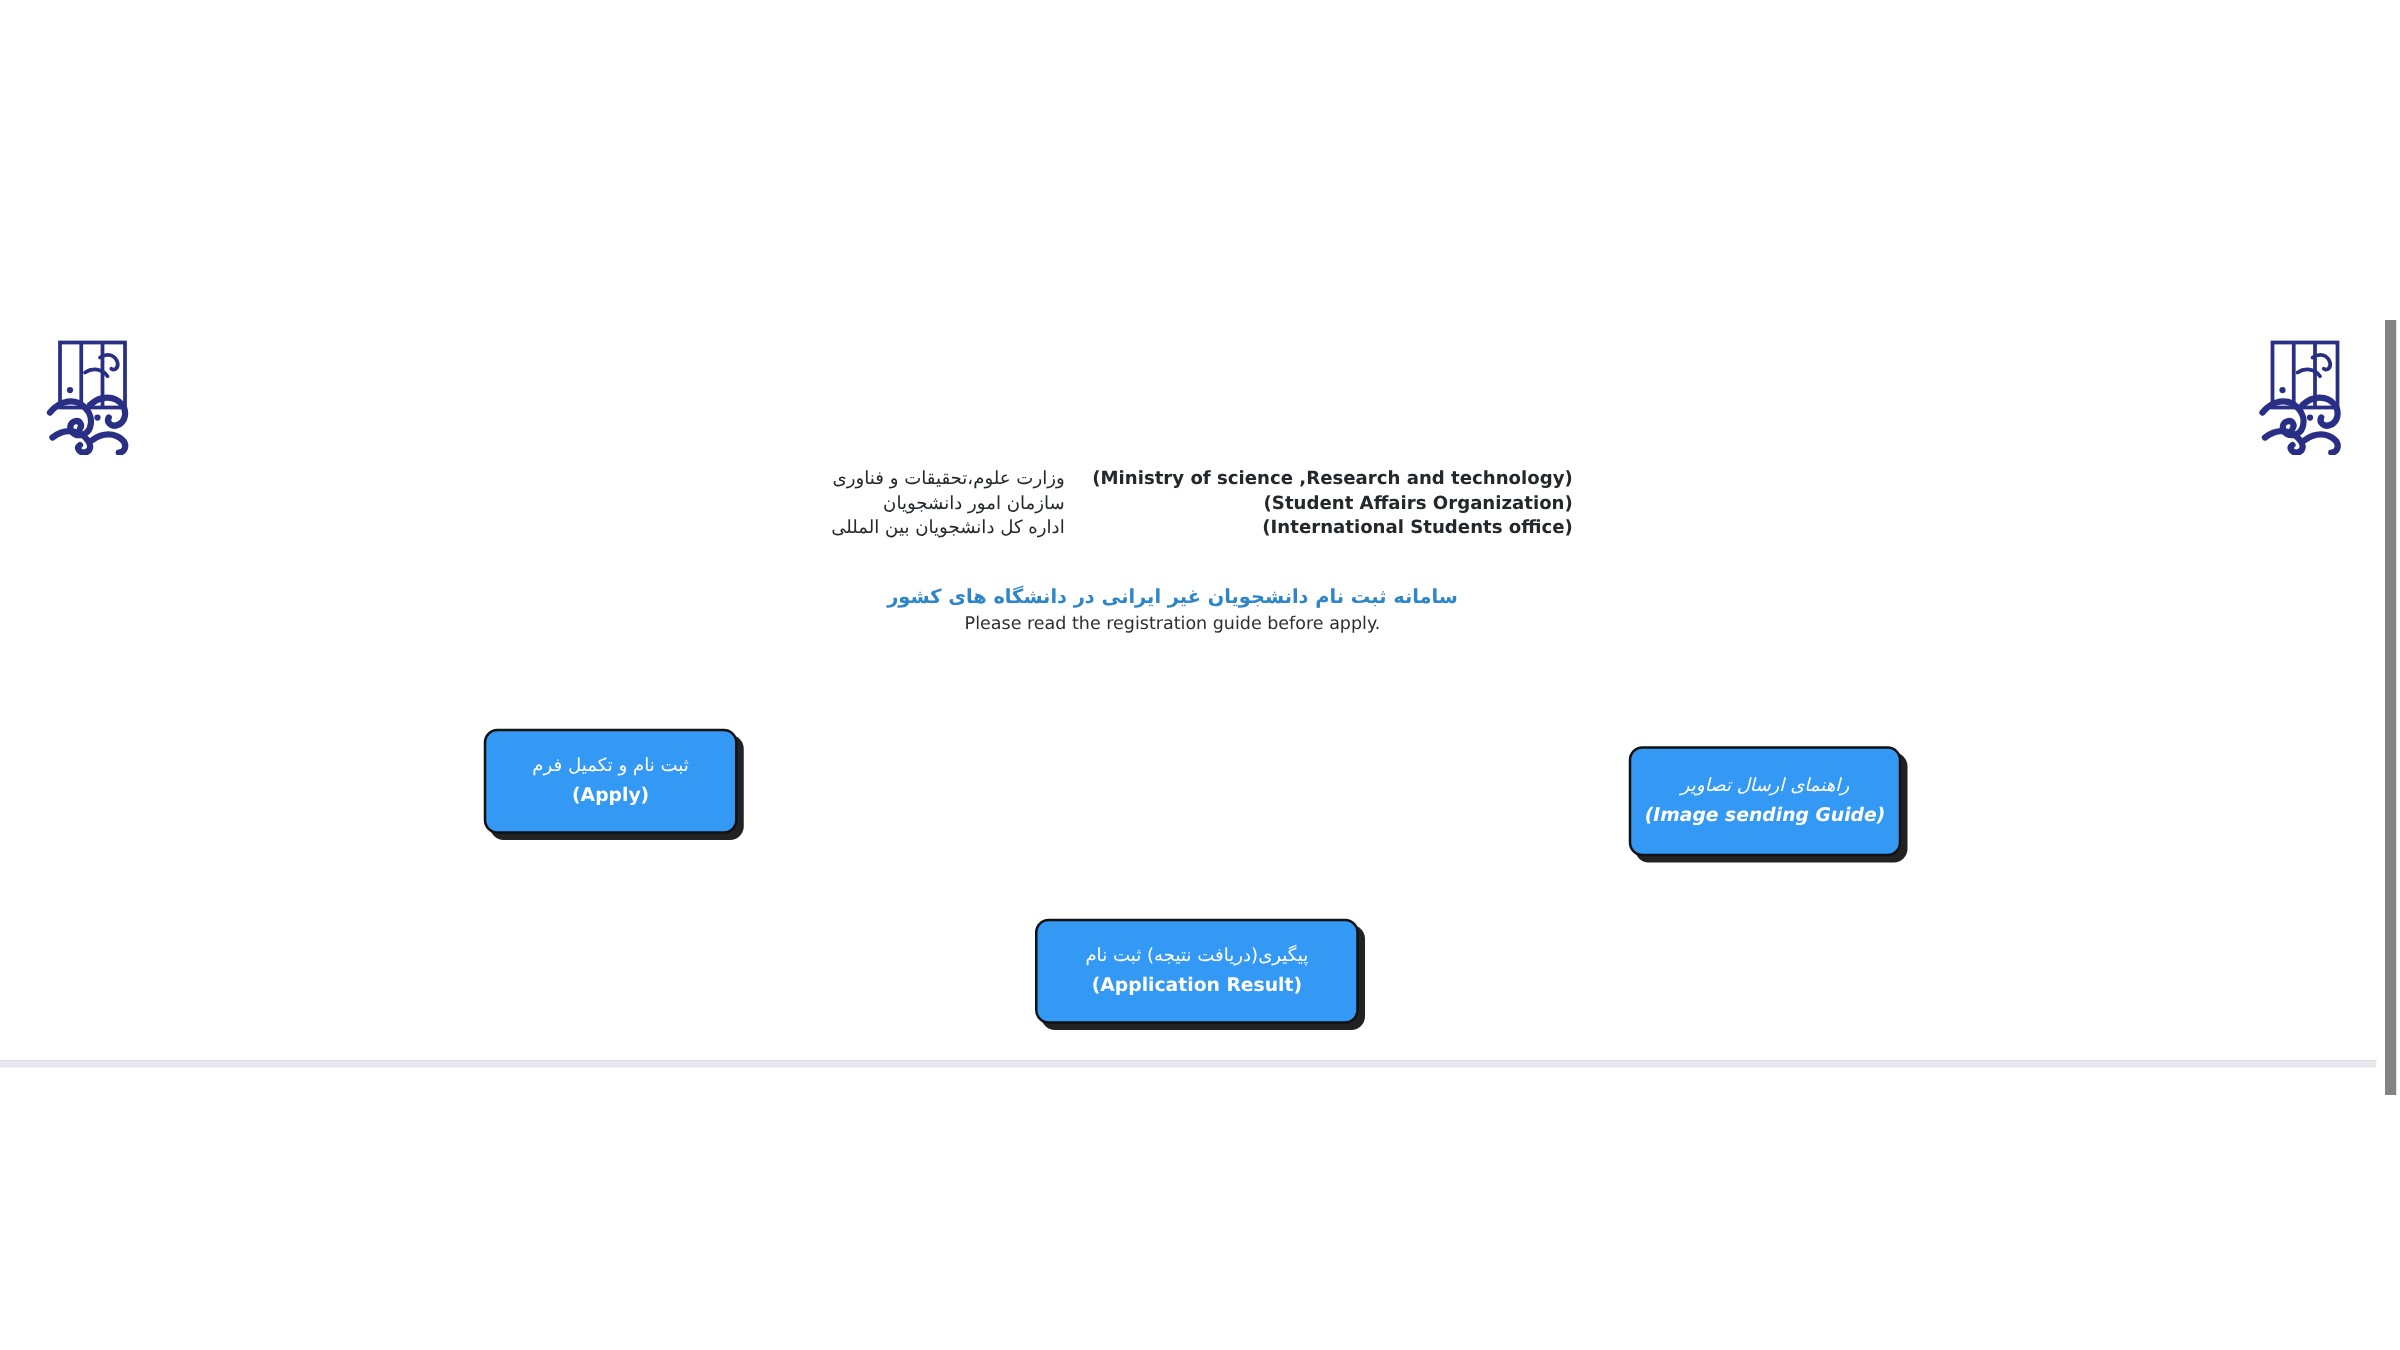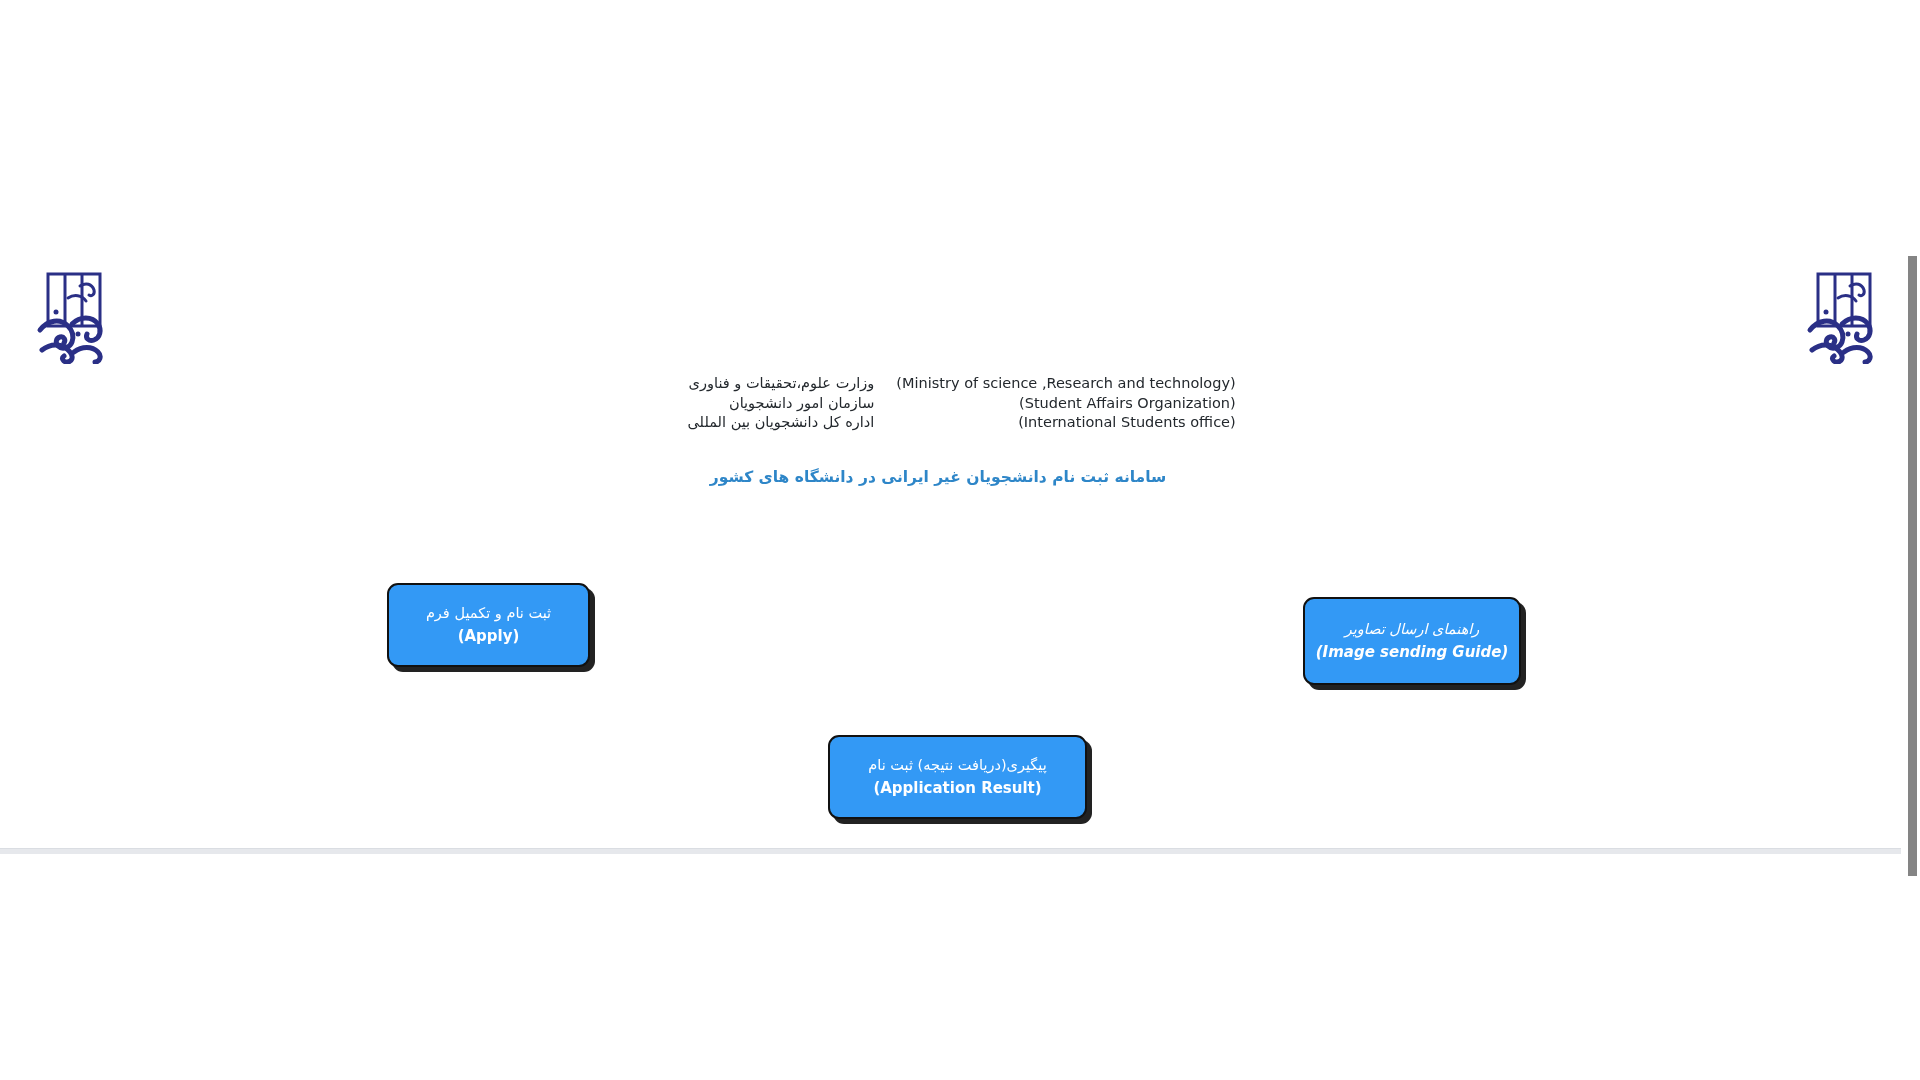--- a/index.html
+++ b/index.html
@@ -42,21 +42,21 @@
   .ministry-inner {
     display: flex;
     flex-direction: row;
     gap: 22px;
     align-items: flex-start;
   }
   .ministry-col-en {
     direction: ltr;
     text-align: right;
     font-size: 14.5px;
-    font-weight: normal;
+    font-weight: bold;
     color: #23282d;
     line-height: 19.6px;
     white-space: nowrap;
   }
   .ministry-col-fa {
     direction: rtl;
     text-align: right;
     font-size: 14.5px;
     font-weight: normal;
     color: #23282d;
@@ -230,20 +230,21 @@
       <div class="ministry-col-fa">
         <div>وزارت علوم،تحقیقات و فناوری</div>
         <div>سازمان امور دانشجویان</div>
         <div>اداره کل دانشجویان بین المللی</div>
       </div>
     </div>
   </div>
 
   <div class="intro">
     <div class="intro-title">سامانه ثبت نام دانشجویان غیر ایرانی در دانشگاه های کشور</div>
+    <div class="intro-en">Please read the registration guide before apply.</div>
   </div>
 
   <div class="btn btn-apply">
     <span class="fa">ثبت نام و تکمیل فرم</span>
     <span class="en">(Apply)</span>
   </div>
 
   <div class="btn btn-result">
     <span class="fa">پیگیری(دریافت نتیجه) ثبت نام</span>
     <span class="en">(Application Result)</span>

